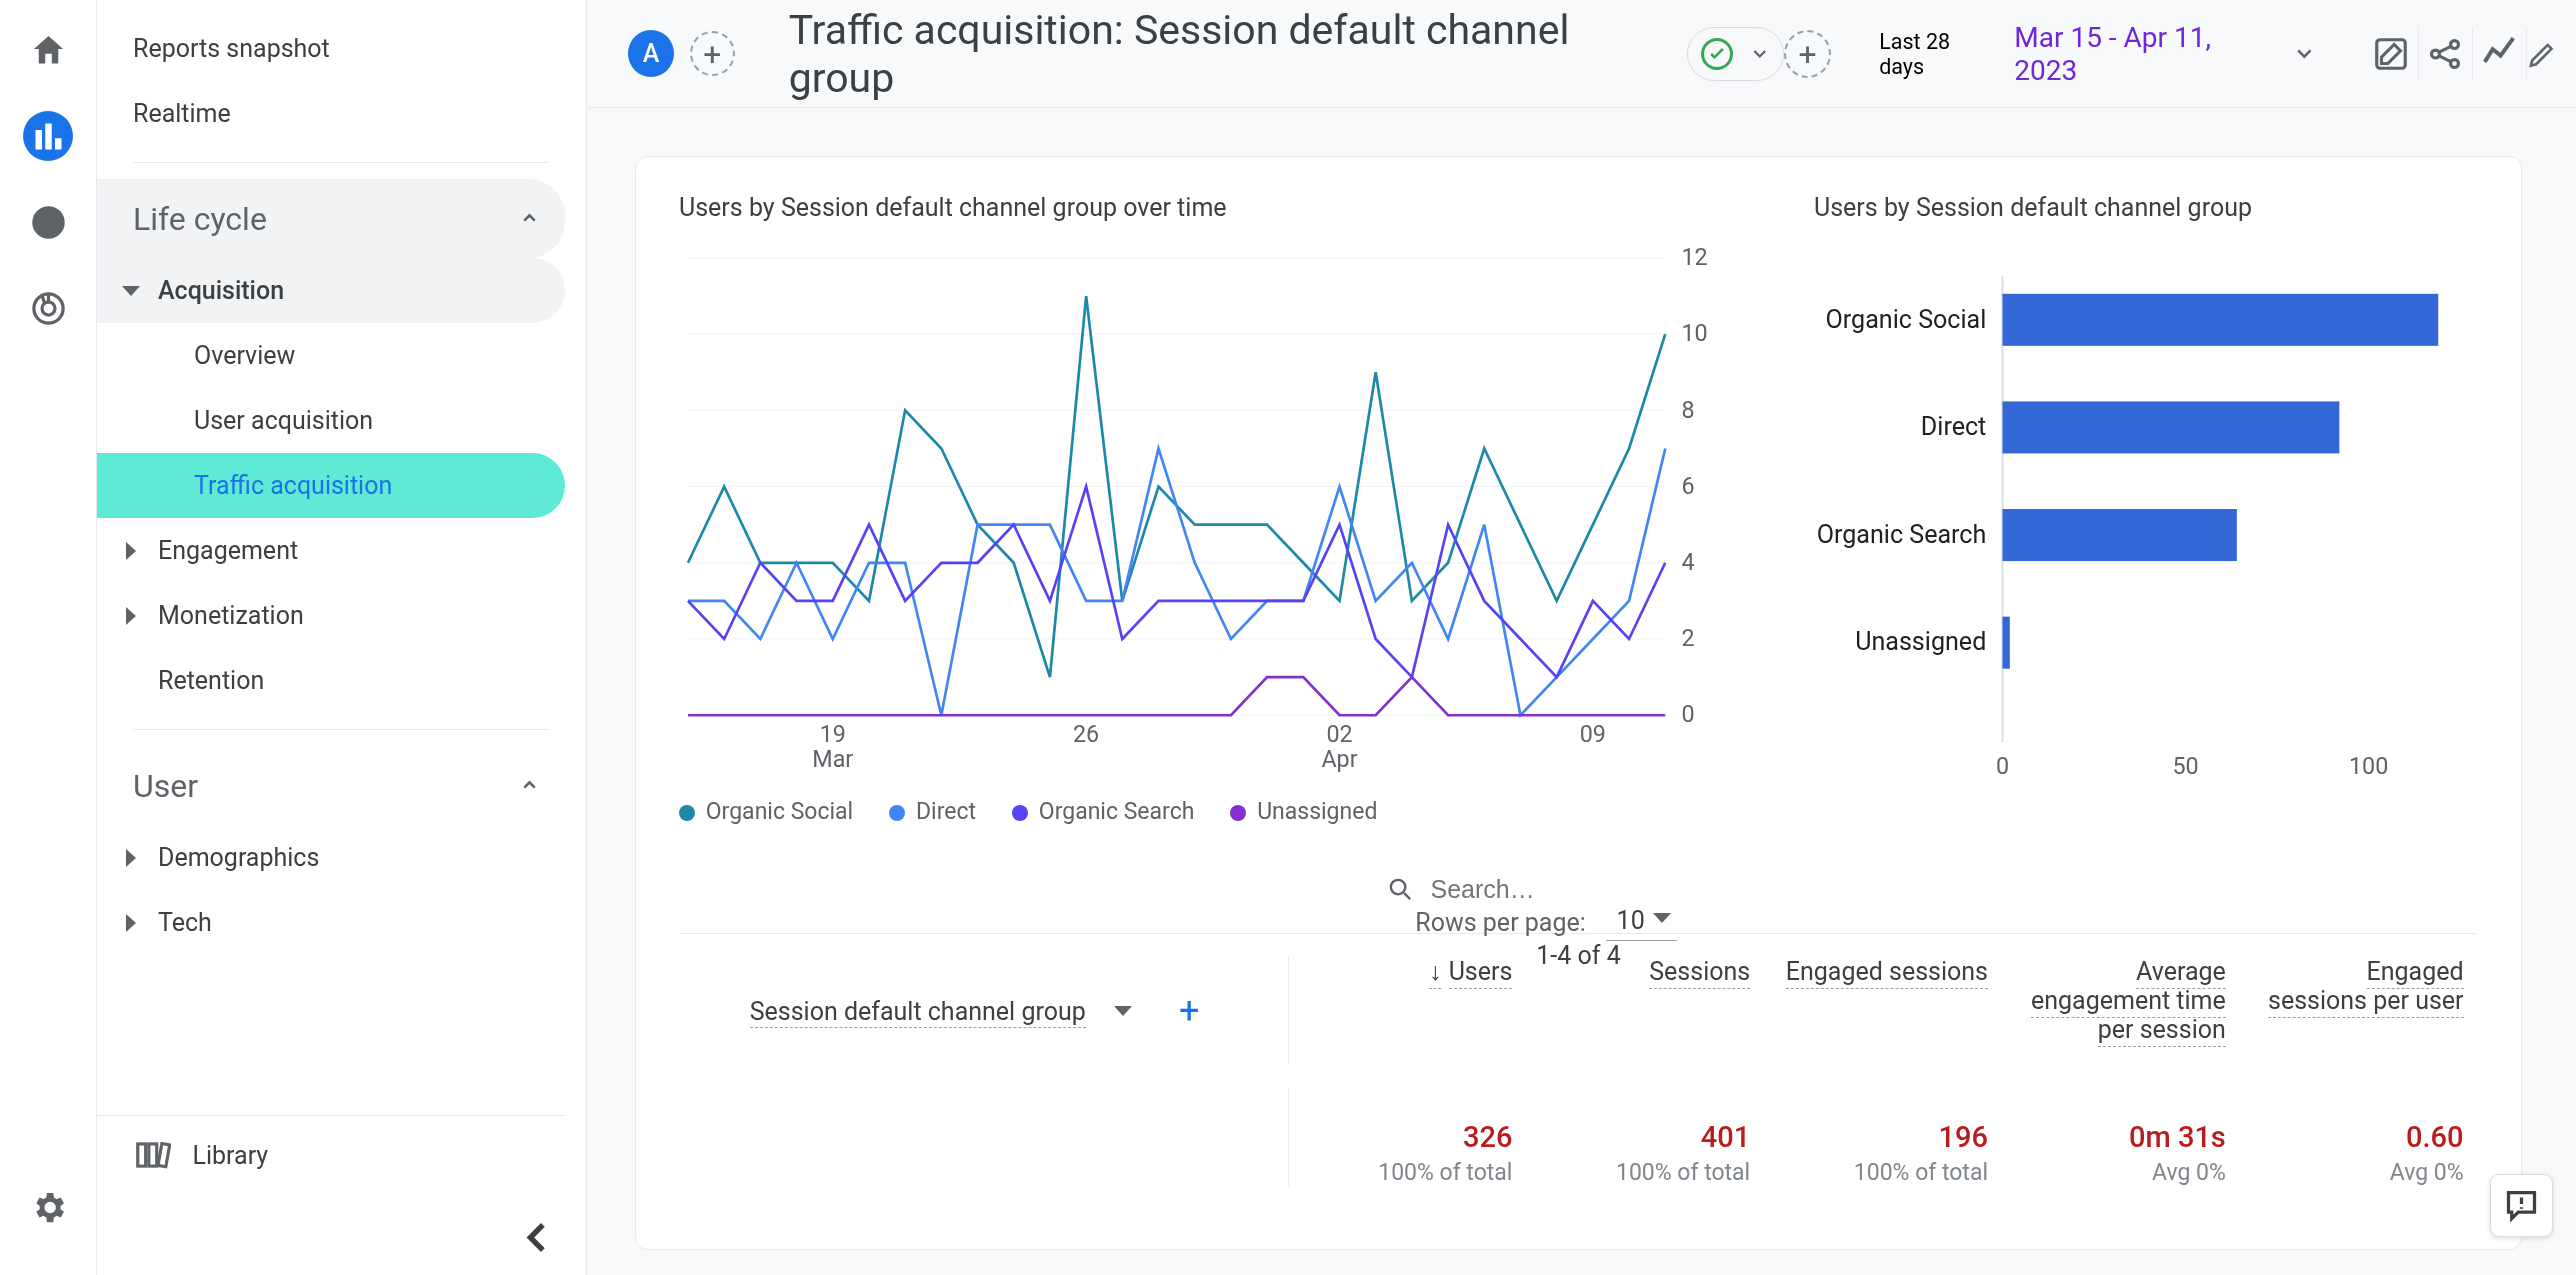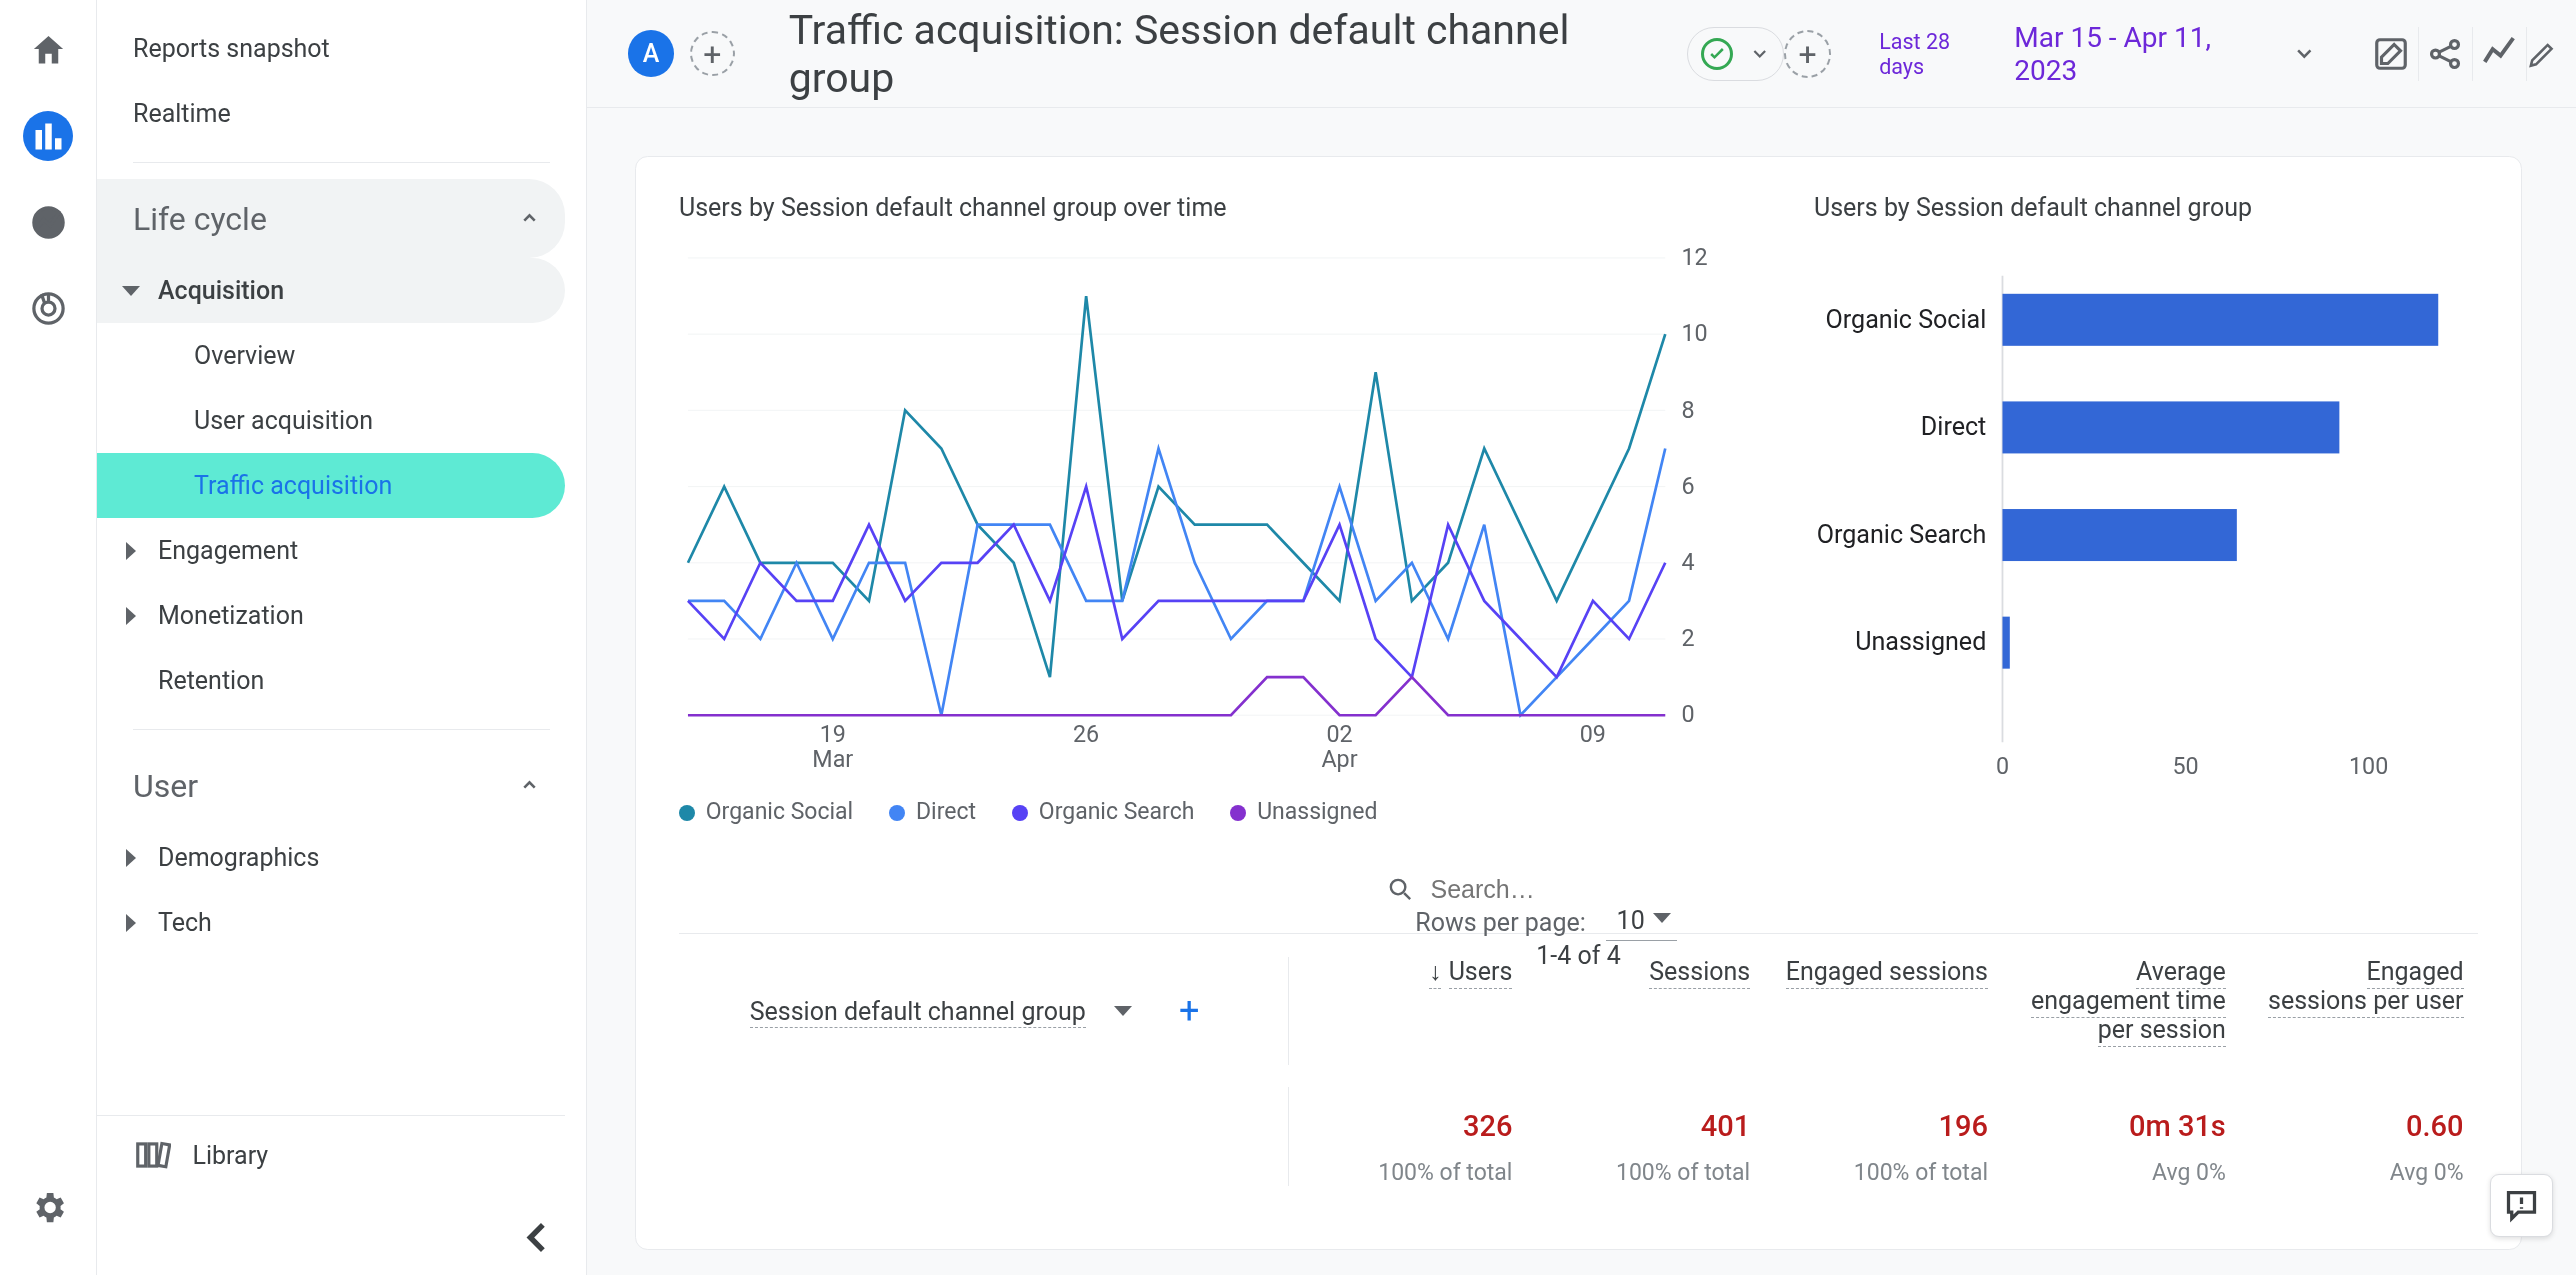--- a/index.html
+++ b/index.html
@@ -104,21 +104,21 @@
     display:flex;align-items:center;gap:16px;cursor:pointer;
   }
   .ok-circle{width:32px;height:32px;border-radius:50%;border:3.6px solid #34a853;display:flex;align-items:center;justify-content:center;}
   .ok-circle svg{width:20px;height:20px;}
   .hdr-spacer{flex:1;}
   .compare-badge{
     width:48px;height:48px;border-radius:50%;border:2.7px dashed #9aa0a6;
     display:flex;align-items:center;justify-content:center;font-size:32px;color:#5f6368;margin-right:48px;cursor:pointer;
   }
   .hdr-date { display:flex; align-items:center; gap:16px; margin-right:47px; cursor:pointer;}
-  .hdr-date .sub{font-size:21.5px;color:#6d28d9;}
+  .hdr-date .sub{font-size:21.5px;color:#000000;}
   .hdr-date .range{font-size:28px;color:#6d28d9;}
   .hdr-icons{display:flex;align-items:center;}
   .hdr-icons .ico{width:54px;height:54px;display:flex;align-items:center;justify-content:center;cursor:pointer;border-left:1.8px solid #e8eaed;}
   .hdr-icons .ico:first-child{border-left:none;}
   .hdr-icons svg{width:38px;height:38px;}
   .ico.edge{width:32px;justify-content:flex-end;}
 
   .card{
     position:absolute; left:48px; right:54px; top:156px;
     background:#fff; border:1.8px solid #e8eaed; border-radius:12.6px;
@@ -154,21 +154,21 @@
   .plus{color:#1a73e8;font-size:36px;font-weight:400;cursor:pointer;margin-left:25px;}
   .metric{font-size:25px;color:#3c4043;text-align:right;cursor:pointer;}
   .metric span{border-bottom:1.8px dashed #9aa0a6;padding-bottom:1.8px;}
   .metric-cell{flex:1;padding:0 14.4px;}
   .sort-arrow{margin-right:7.2px;font-size:25px;}
   .totals-row{
     display:flex;align-items:flex-end; padding-top:21.5px;
   }
   .totals-row .dim-cell{border-right:1.8px solid #e8eaed;height:99px;}
   .num{font-size:29px;font-weight:500;color:#b91c1c;text-align:right;}
-  .subnum{font-size:23px;color:#80868b;text-align:right;margin-top:16px;}
+  .subnum{font-size:23px;color:#80868b;text-align:right;margin-top:5px;}
 
   .feedback-fab{
     position:absolute; right:23px; bottom:38px;
     width:63px;height:63px;border-radius:9px;border:1.8px solid #dadce0;background:#fff;
     display:flex;align-items:center;justify-content:center;cursor:pointer;
     box-shadow:0 1.8px 5.4px rgba(0,0,0,0.12);
   }
   .feedback-fab svg{width:39px;height:39px;}
 </style>
 </head>

